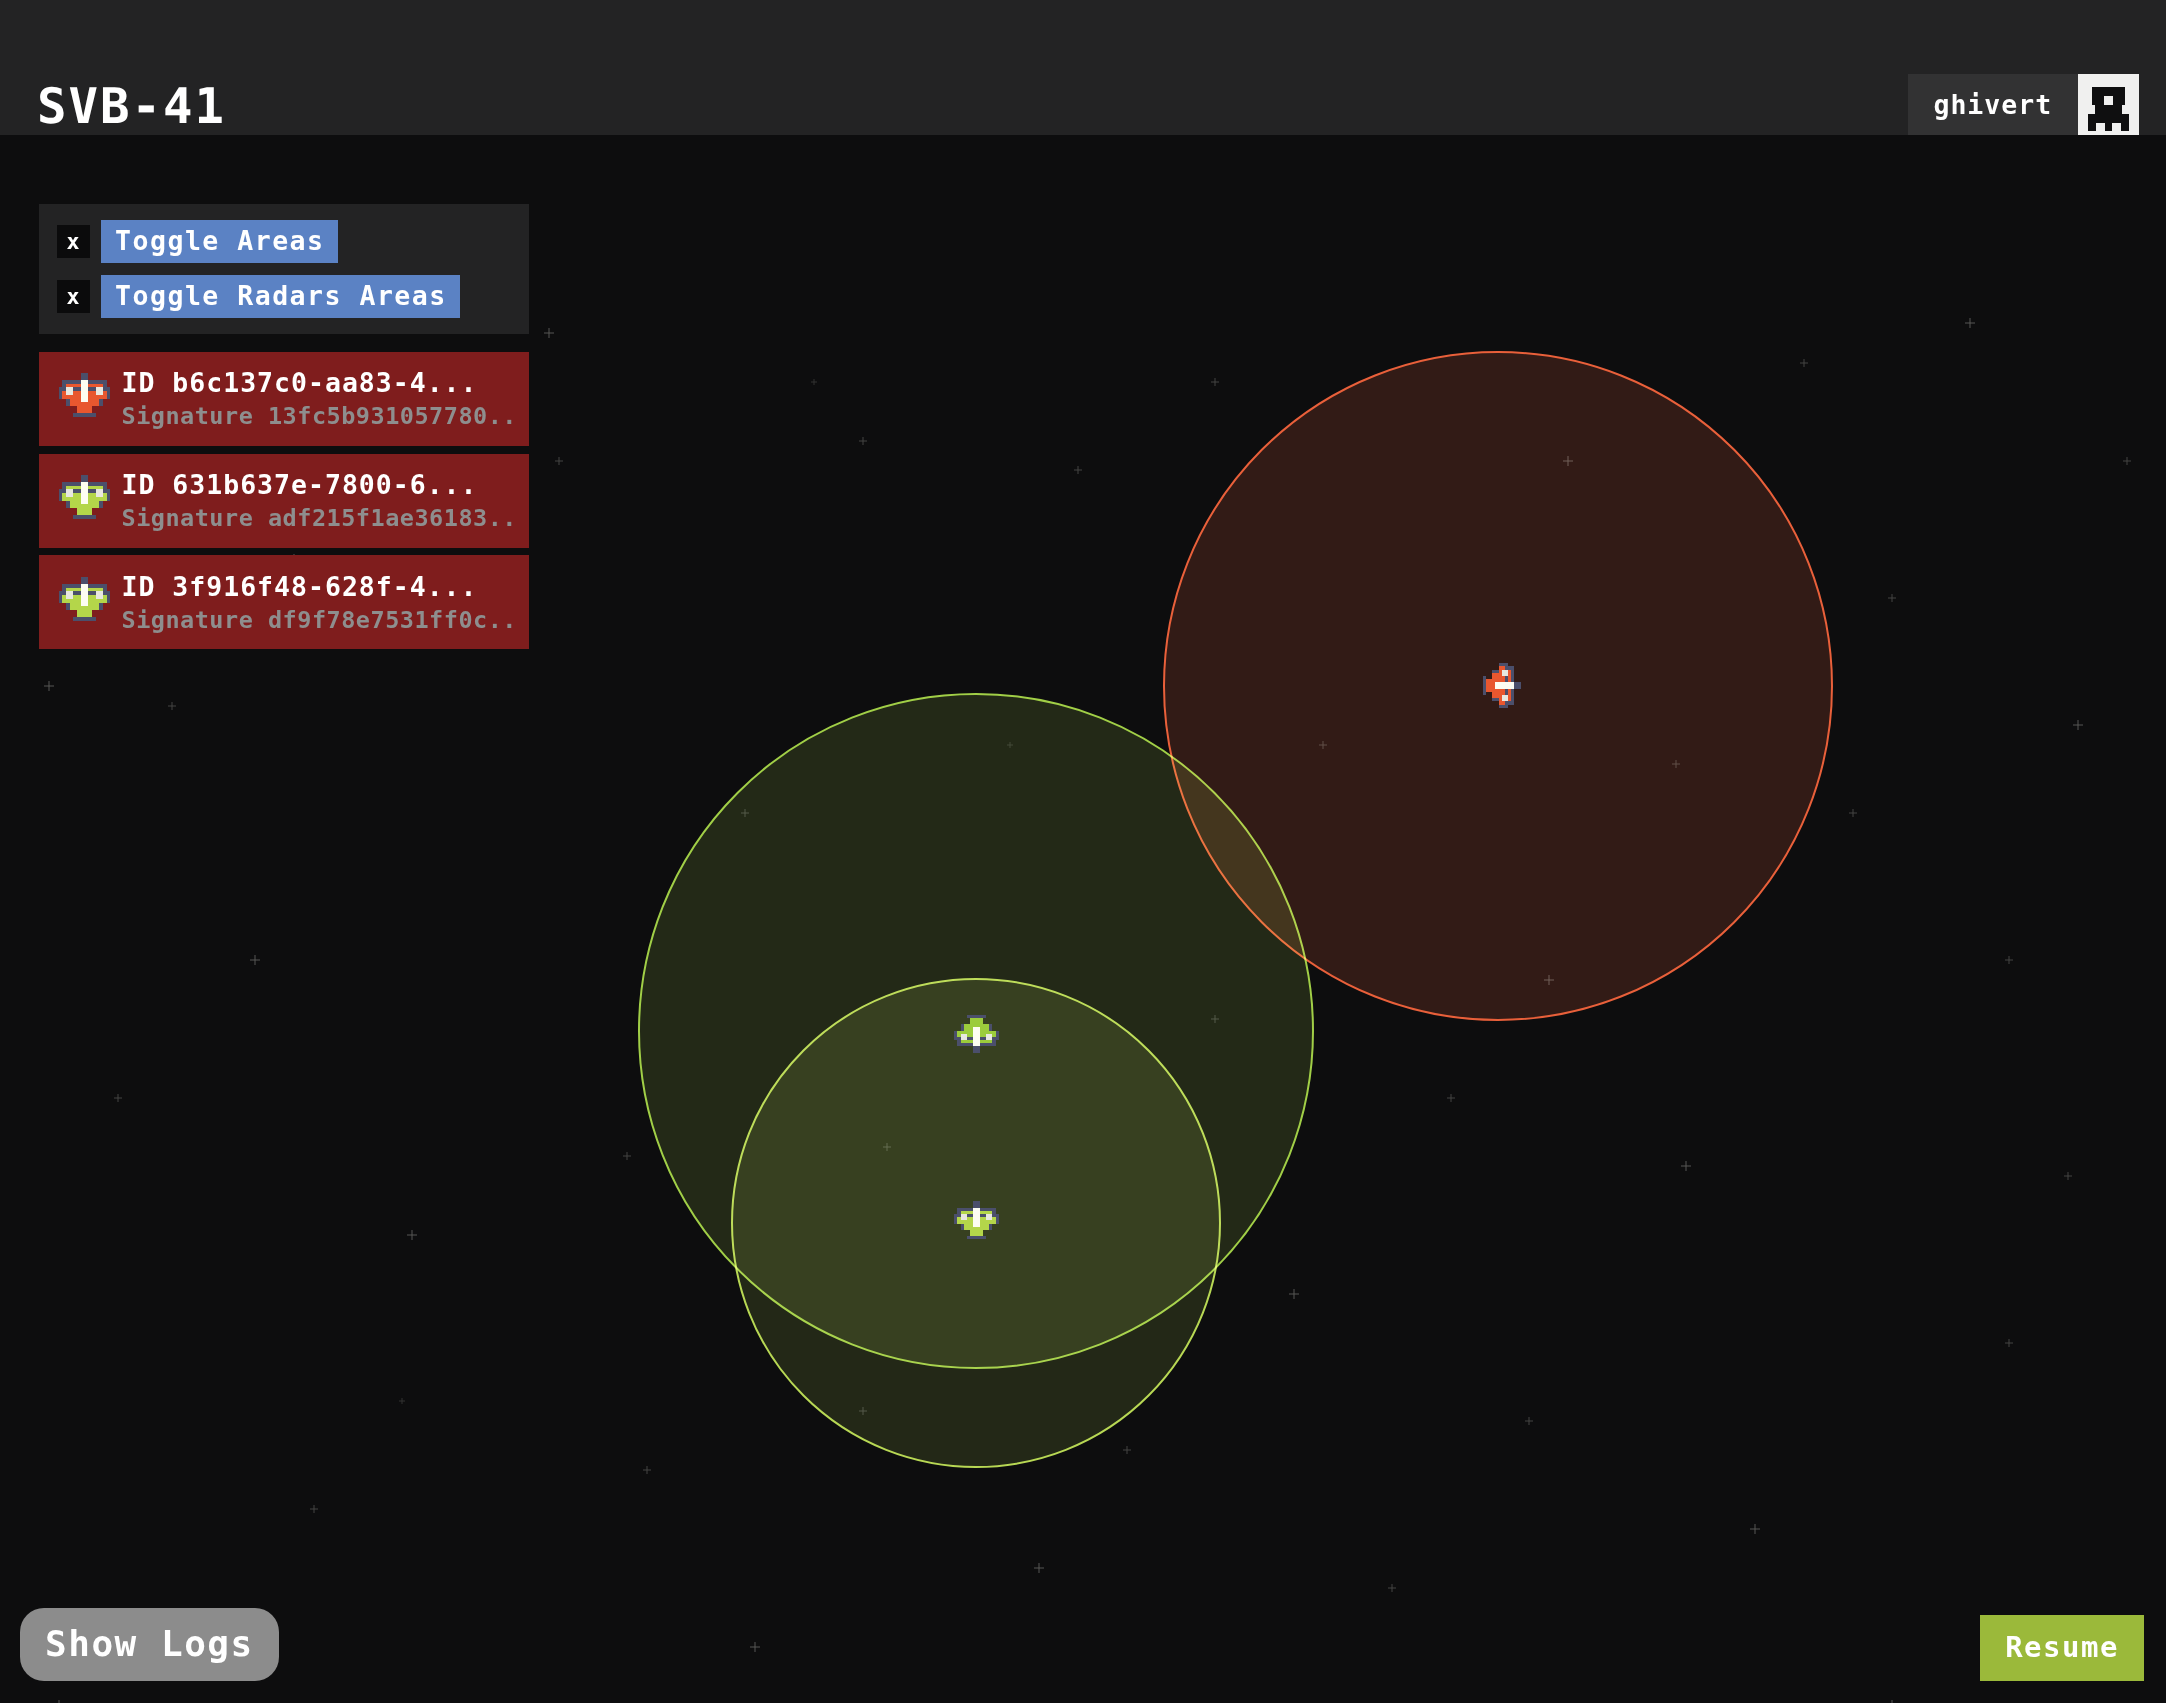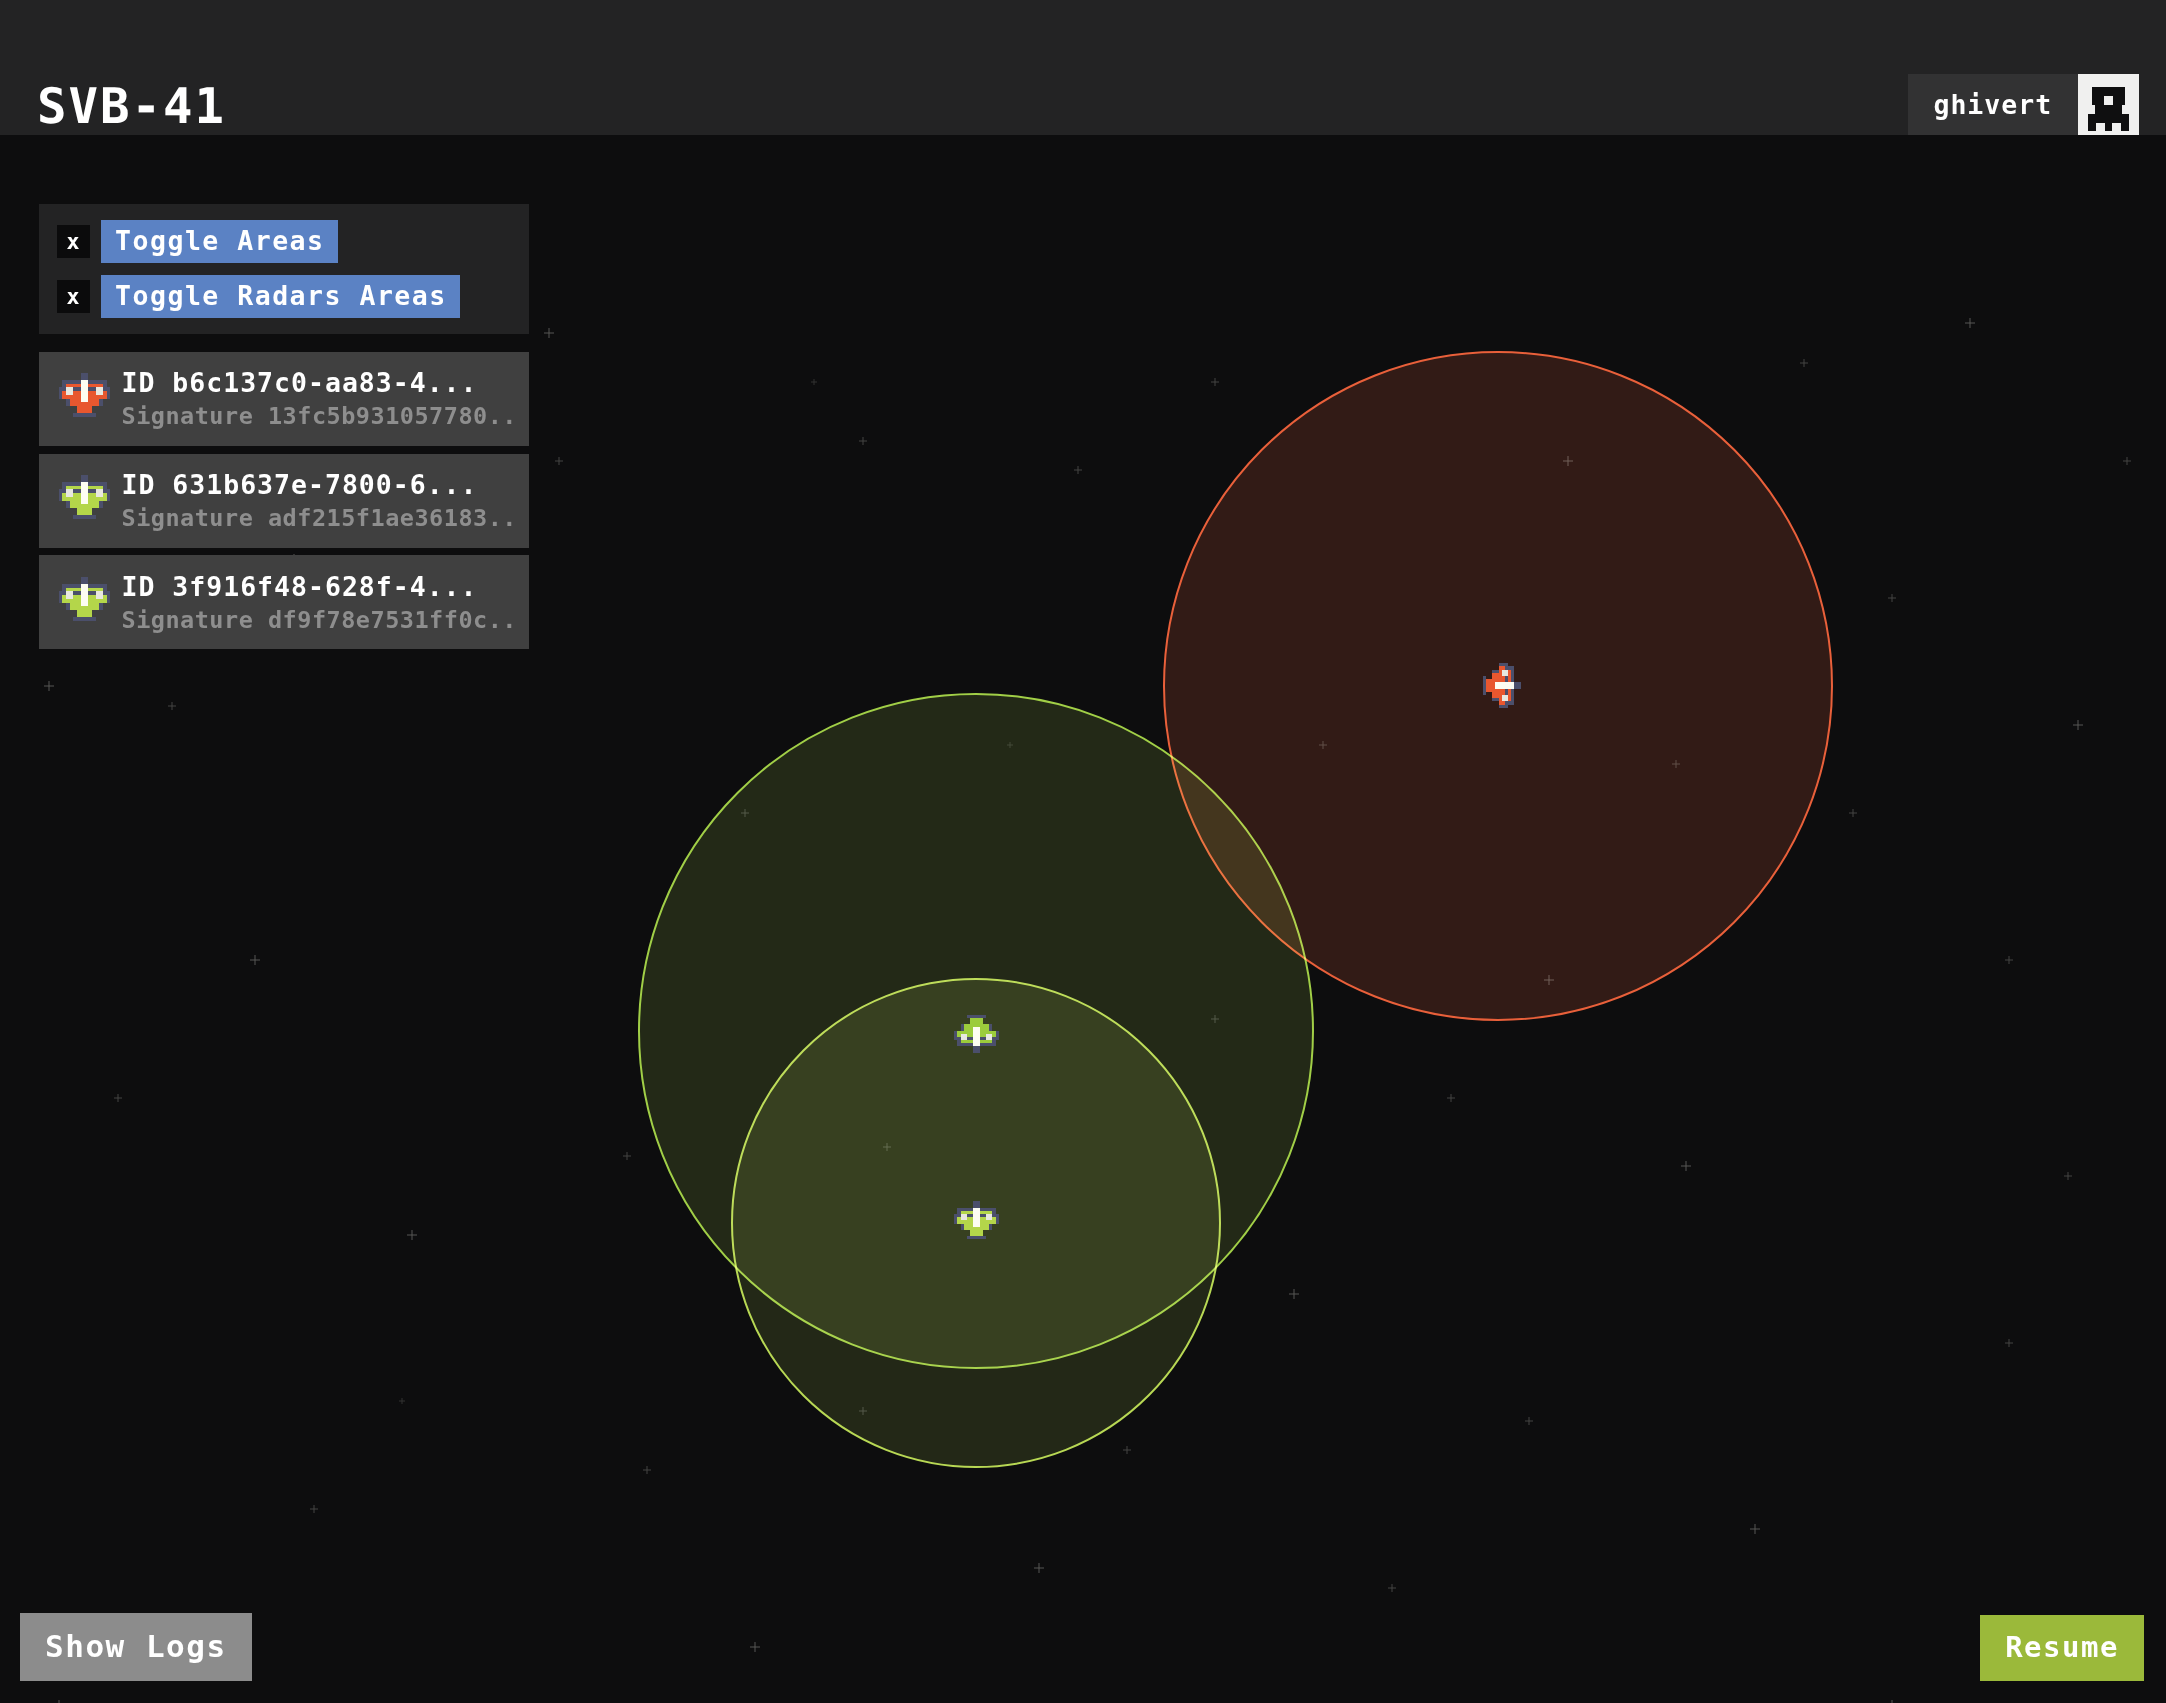--- a/index.html
+++ b/index.html
@@ -109,21 +109,21 @@
     color: #ffffff;
     font-size: 26.5px; font-weight: 700;
     letter-spacing: 1.5px;
     padding: 6.9px 13.7px 8.8px 13.7px;
     line-height: 1.05;
     white-space: nowrap;
   }
 
   .radar-list { margin-top: 17.6px; display: flex; flex-direction: column; gap: 7.8px; width: 490px; }
   .radar-item {
-    background: #404040;
+    background: #7f1d1d;
     display: flex; align-items: center;
     gap: 7.8px;
     padding: 13.7px 13.7px 13.7px 15.7px;
     height: 94px;
   }
   .radar-icon { width: 59px; height: 59px; flex: 0 0 auto; }
   .radar-text { display: flex; flex-direction: column; gap: 3.9px; overflow: hidden; }
   .radar-id {
     color: #ffffff; font-size: 26.5px; font-weight: 700; letter-spacing: 1px;
     white-space: nowrap;
@@ -132,24 +132,25 @@
     color: #8e8e8e; font-size: 23.5px; font-weight: 700; letter-spacing: 0.5px;
     white-space: nowrap;
   }
 
   
   .btn-logs {
     position: absolute;
     left: 19.6px; bottom: 21.6px;
     background: #8c8c8c;
     color: #ffffff;
-    font-size: 31px; font-weight: 700; letter-spacing: 1.5px;
+    font-size: 36px; font-weight: 700; letter-spacing: 1.5px;
     padding: 17.6px 25.5px 19.6px 25.5px;
     line-height: 1;
     z-index: 35;
+    border-radius: 24px;
   }
   .btn-resume {
     position: absolute;
     right: 21.6px; bottom: 21.6px;
     background: #9bb93a;
     color: #ffffff;
     font-size: 29px; font-weight: 700; letter-spacing: 1.5px;
     padding: 17.6px 25.5px 19.6px 25.5px;
     line-height: 1;
     z-index: 35;

